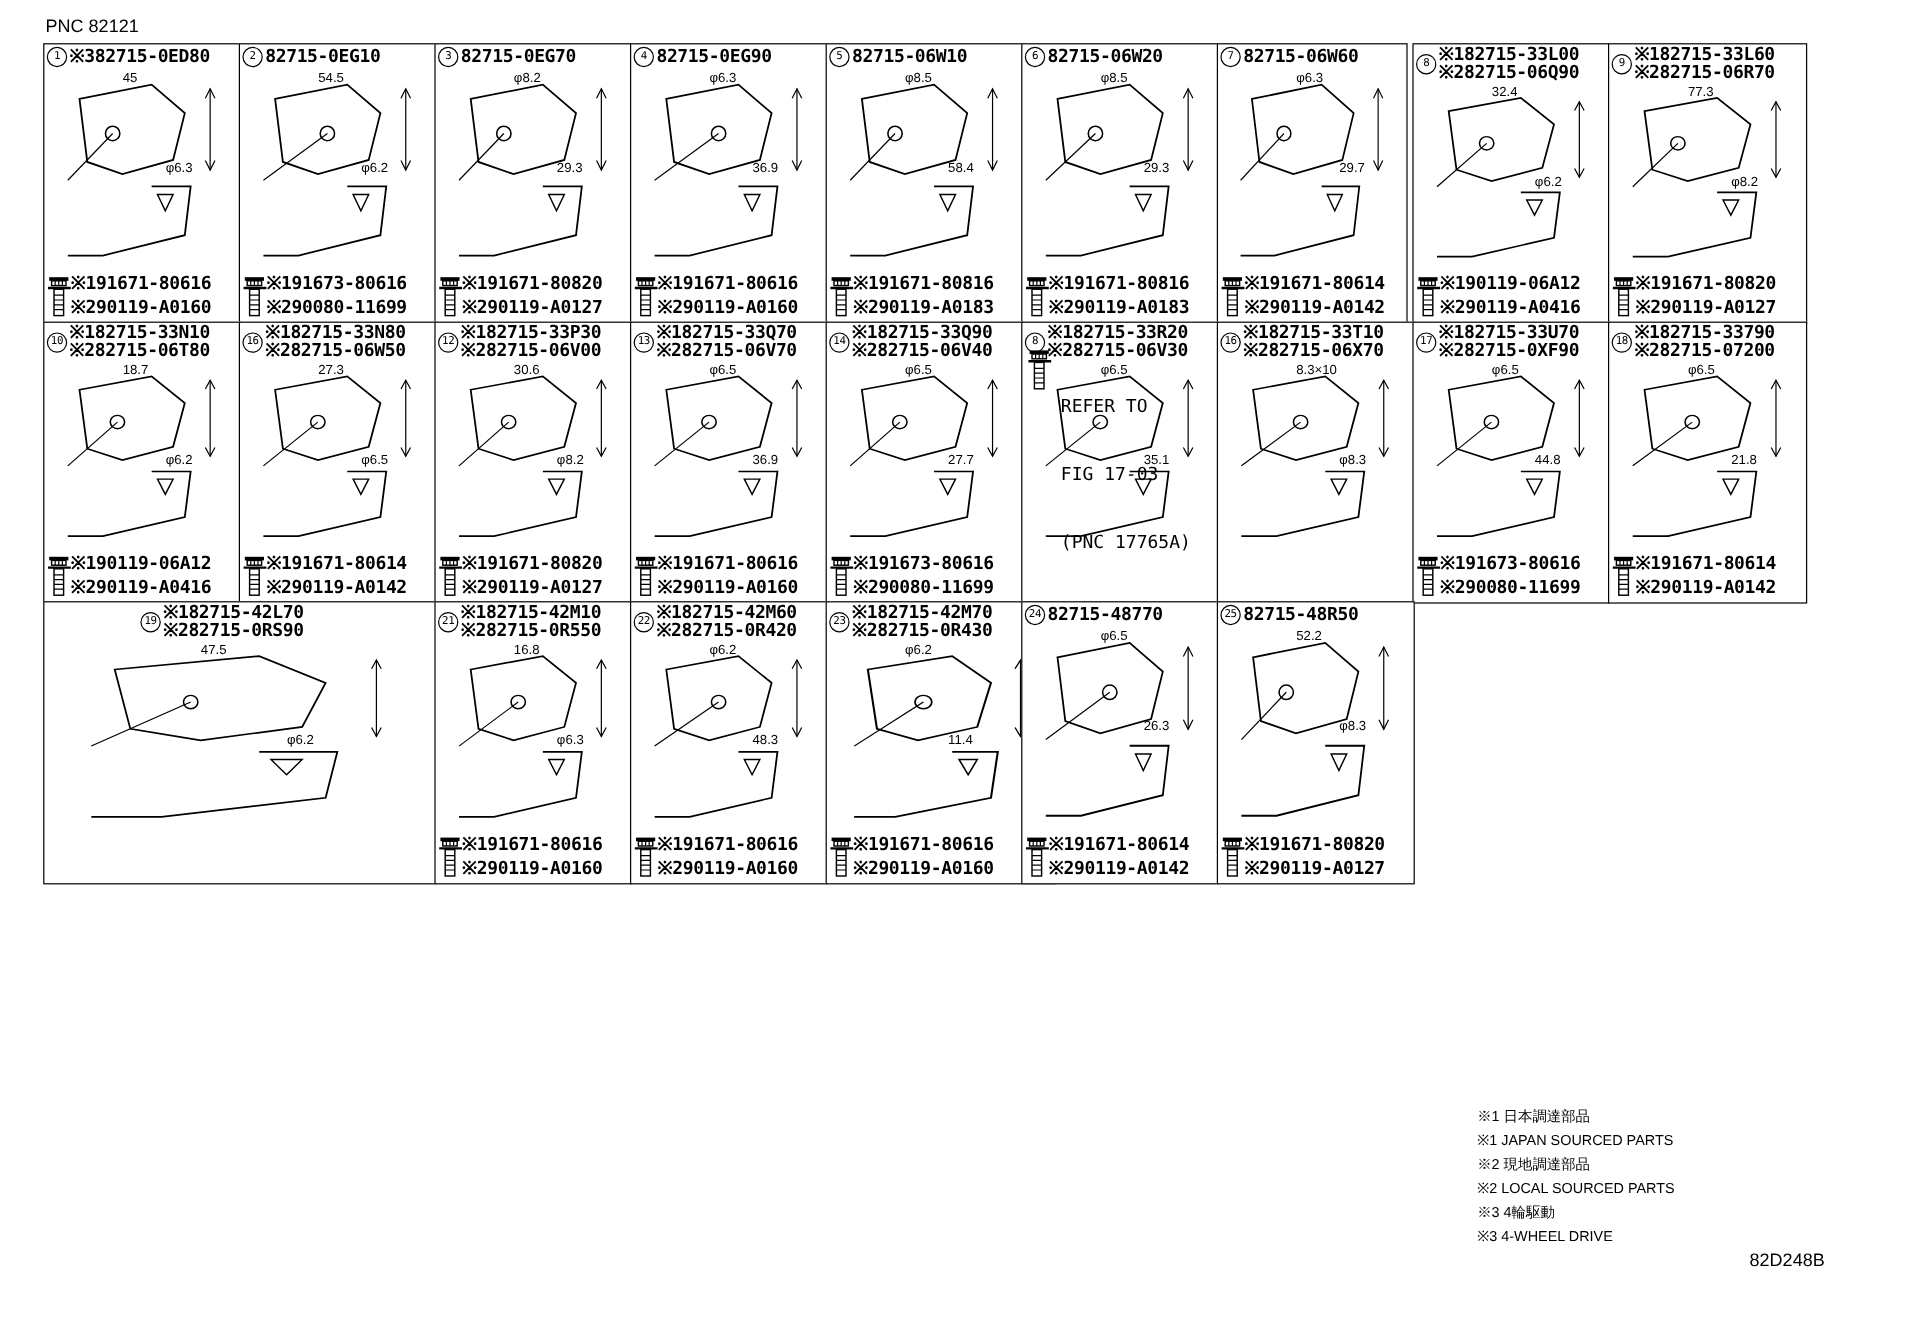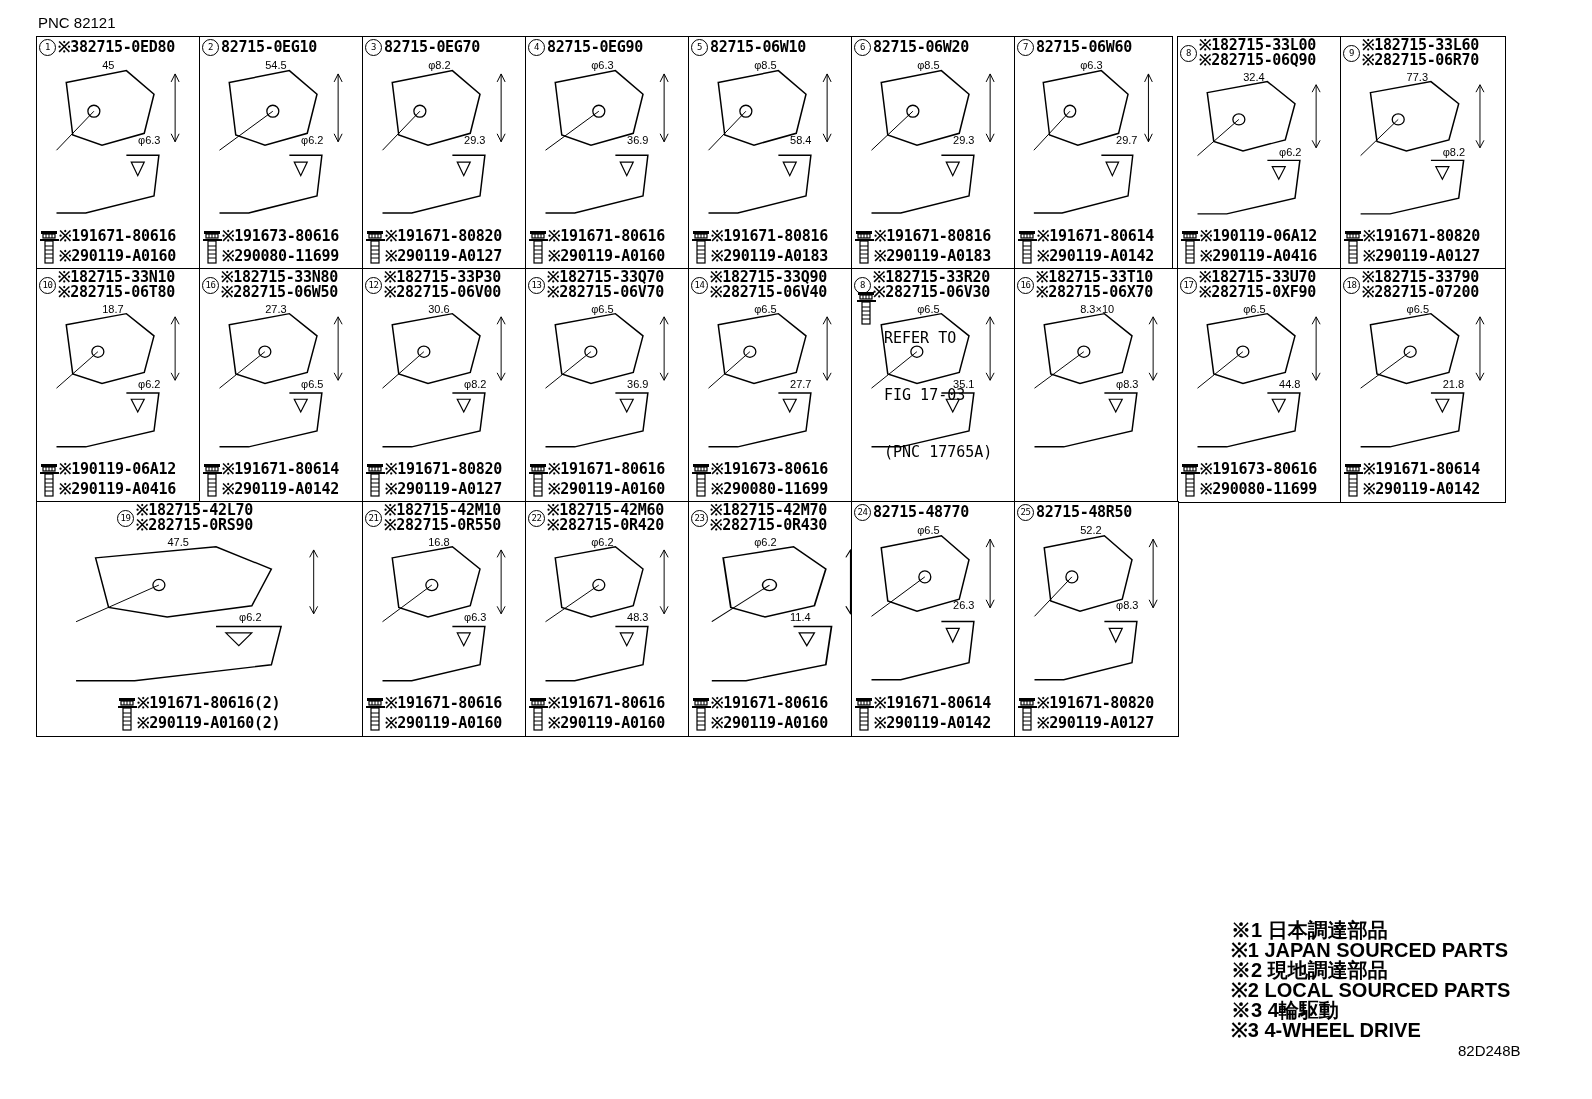--- a/index.html
+++ b/index.html
@@ -15,21 +15,21 @@
   .hdr.two .num { position: absolute; left: 0; top: 7px; }
   .hdr.two .line1, .hdr.two .line2 { padding-left: 19px; }
   .drawing { position: absolute; left: 0; right: 0; top: 20px; bottom: 42px; }
   .drawing svg { width: 100%; height: 100%; }
   .bolts { position: absolute; left: 2px; bottom: 2px; right: 2px; height: 40px; font-weight: bold; font-size: 15px; line-height: 19px; white-space: nowrap; letter-spacing: -0.3px; }
   .bolts .bicon { position: absolute; left: 0; top: 2px; width: 22px; height: 36px; }
   .bolts .l1, .bolts .l2 { position: absolute; left: 20px; }
   .bolts .l1 { top: 0; }
   .bolts .l2 { top: 20px; }
   .dim { font-family: "Liberation Sans", sans-serif; font-size: 11px; }
-  .legend { position: absolute; left: 1231px; top: 920px; font-family: "Liberation Sans", sans-serif; font-size: 20px; line-height: 20px; font-weight: bold; }
+  .legend { position: absolute; left: 1231px; top: 920px; font-family: "Liberation Sans", sans-serif; font-size: 12px; line-height: 20px; }
   .footer-code { position: absolute; left: 1458px; top: 1042px; font-family: "Liberation Sans", sans-serif; font-size: 15px; }
   .refer { position: absolute; left: 8px; bottom: 2px; font-weight: normal; font-size: 15px; line-height: 19px; white-space: pre; }
   .refer .bicon { position: absolute; left: -4px; top: 18px; width: 22px; height: 40px; }
   .refer .t { padding-left: 24px; display: block; }
 </style>
 </head>
 <body>
 
 <div class="pnc">PNC 82121</div>
 
@@ -592,37 +592,20 @@
       </div>
       <div class="drawing" style="top:32px"><svg viewBox="0 0 326 172" preserveAspectRatio="none">
     <path d="M 58.68 25.8 L 179.3 13.76 L 234.72 37.84 L 215.16 77.4 L 130.4 89.44 L 71.72 79.12 Z" fill="none" stroke="#000" stroke-width="1.5"></path>
     <circle cx="122.1" cy="55.04" r="6" fill="none" stroke="#000" stroke-width="1.3"></circle>
     <path d="M 179.3 99.75999999999999 L 244.5 99.75999999999999 L 234.72 141.04 L 97.8 158.24 L 39.12 158.24" fill="none" stroke="#000" stroke-width="1.5"></path>
     <path d="M 189.07999999999998 106.64 L 215.16 106.64 L 202.12 120.39999999999999 Z" fill="none" stroke="#000" stroke-width="1.2"></path>
     <line x1="122.1" y1="55.04" x2="39.12" y2="94.60000000000001" stroke="#000" stroke-width="1"></line>
     <line x1="277.09999999999997" y1="17.2" x2="277.09999999999997" y2="86" stroke="#000" stroke-width="1"></line>
     <path d="M 273.09999999999997 25.2 L 277.09999999999997 17.2 L 281.09999999999997 25.2 M 273.09999999999997 78 L 277.09999999999997 86 L 281.09999999999997 78" fill="none" stroke="#000" stroke-width="1"></path>
   </svg><span class="dim" style="position:absolute;left:130.4px;top:2px">47.5</span><span class="dim" style="position:absolute;left:202.12px;top:77.4px">φ6.2</span></div>
-      <div class="bolts" style="left:80px">
-      <span class="bicon"><svg viewBox="0 0 22 36" width="22" height="36">
-            <rect x="2" y="2" width="16" height="3" fill="#000"></rect>
-            <rect x="4" y="5" width="12" height="4" fill="none" stroke="#000" stroke-width="1.2"></rect>
-            <line x1="7" y1="5" x2="7" y2="9" stroke="#000"></line>
-            <line x1="10" y1="5" x2="10" y2="9" stroke="#000"></line>
-            <line x1="13" y1="5" x2="13" y2="9" stroke="#000"></line>
-            <line x1="1" y1="11" x2="20" y2="11" stroke="#000" stroke-width="2"></line>
-            <rect x="6" y="12" width="8" height="22" fill="none" stroke="#000" stroke-width="1.2"></rect>
-            <line x1="6" y1="17" x2="14" y2="17" stroke="#000"></line>
-            <line x1="6" y1="21" x2="14" y2="21" stroke="#000"></line>
-            <line x1="6" y1="25" x2="14" y2="25" stroke="#000"></line>
-            <line x1="6" y1="29" x2="14" y2="29" stroke="#000"></line>
-          </svg></span>
-      <span class="l1">※191671-80616(2)</span>
-      <span class="l2">※290119-A0160(2)</span>
-    </div>
     </div>
     <div class="cell" style="left: 362px; top: 501px; width: 164.5px; height: 235.5px;">
       <div class="hdr two">
         <span class="num">21</span>
         <span class="line1">※182715-42M10</span>
         <span class="line2">※282715-0R550</span>
       </div>
       <div class="drawing" style="top:32px"><svg viewBox="0 0 163 172" preserveAspectRatio="none">
     <path d="M 29.34 25.8 L 89.65 13.76 L 117.36 37.84 L 107.58 77.4 L 65.2 89.44 L 35.86 79.12 Z" fill="none" stroke="#000" stroke-width="1.5"></path>
     <circle cx="69.05" cy="55.04" r="6" fill="none" stroke="#000" stroke-width="1.3"></circle>

